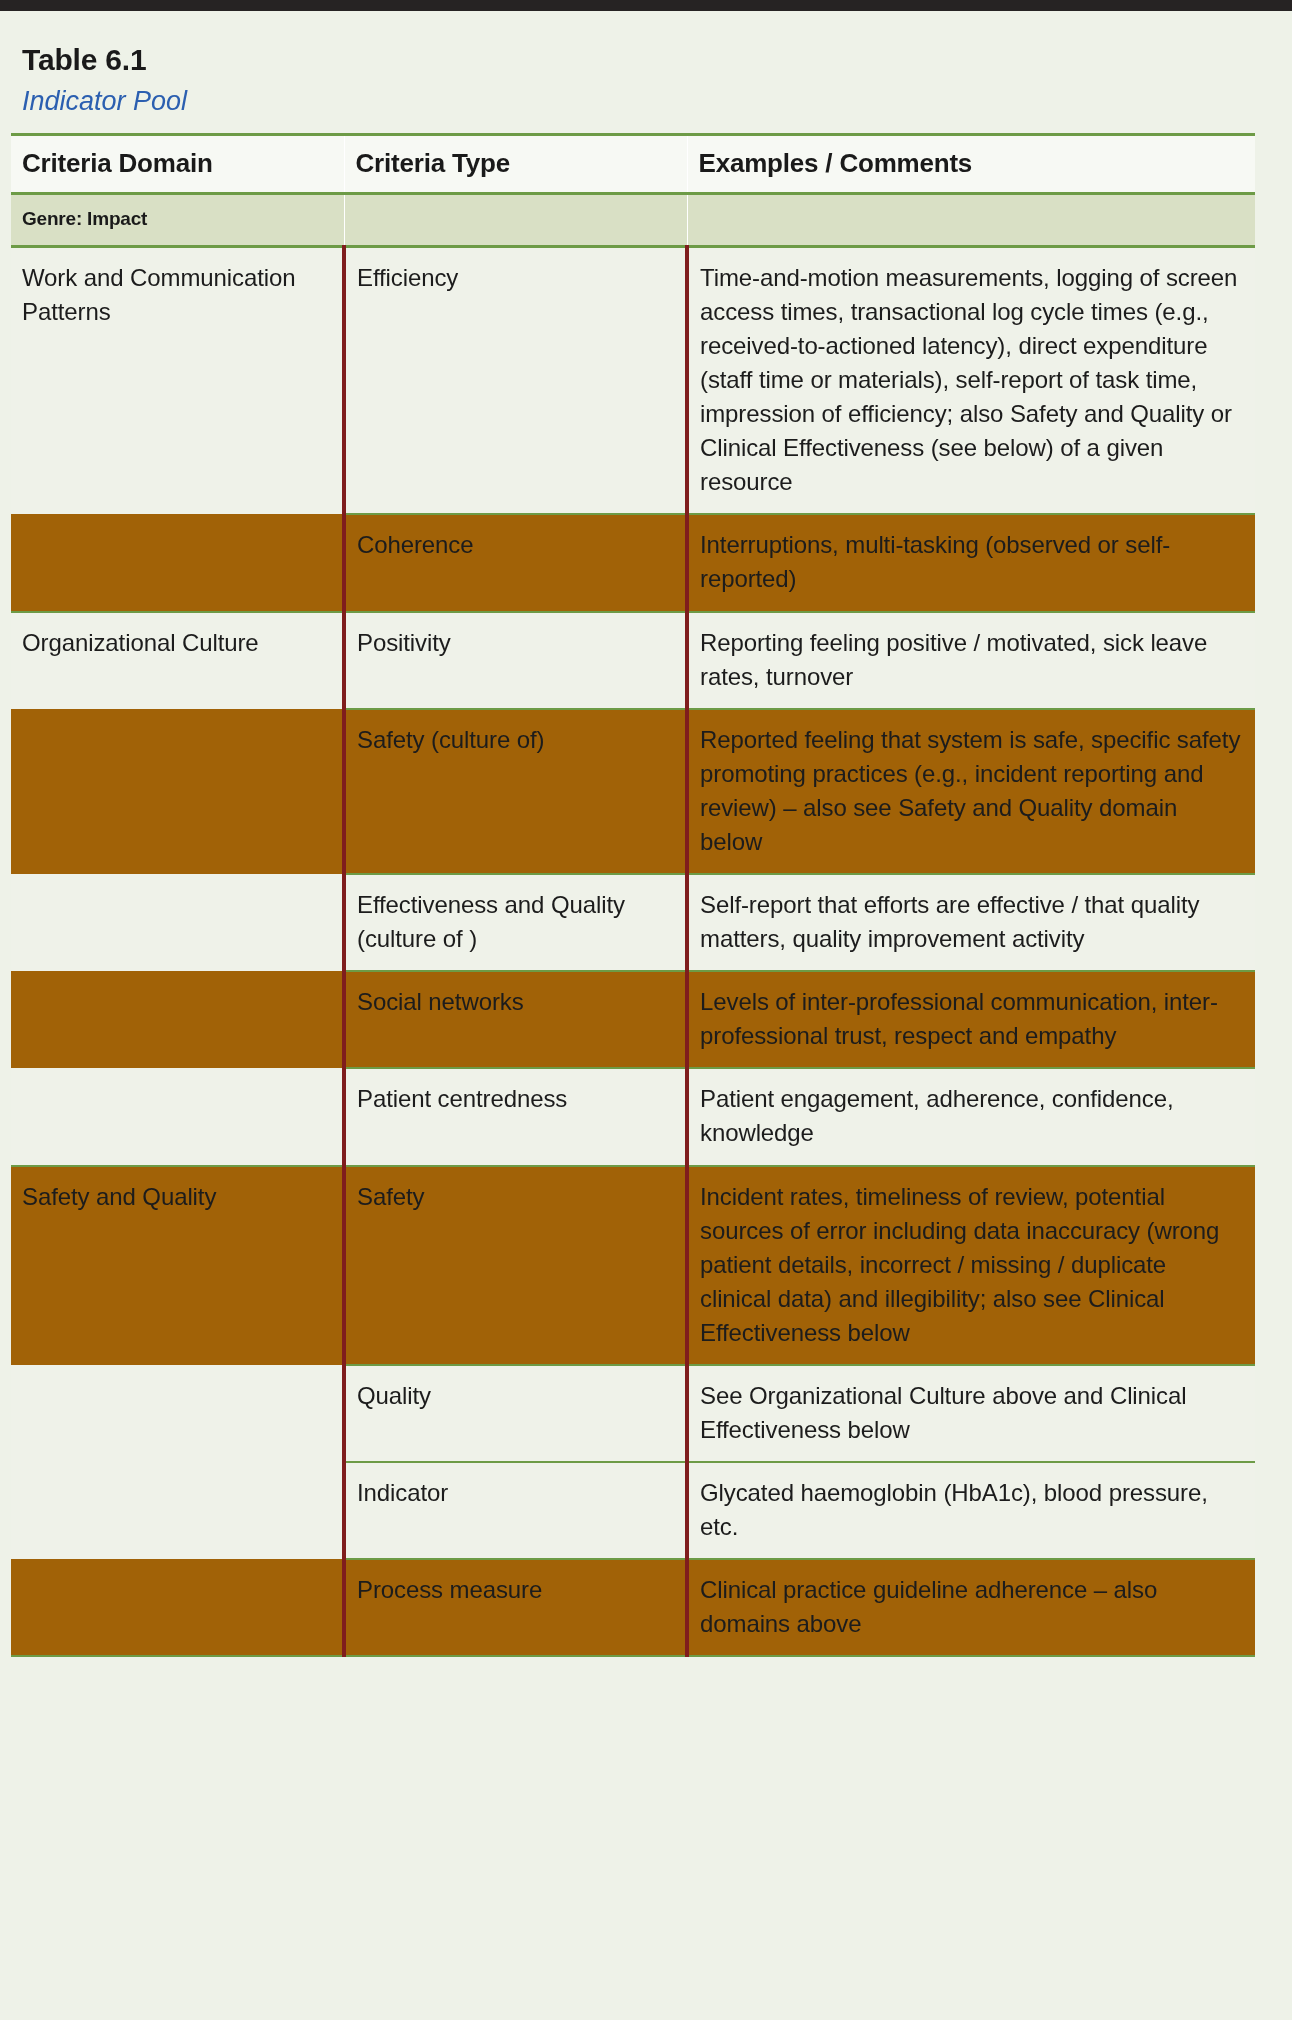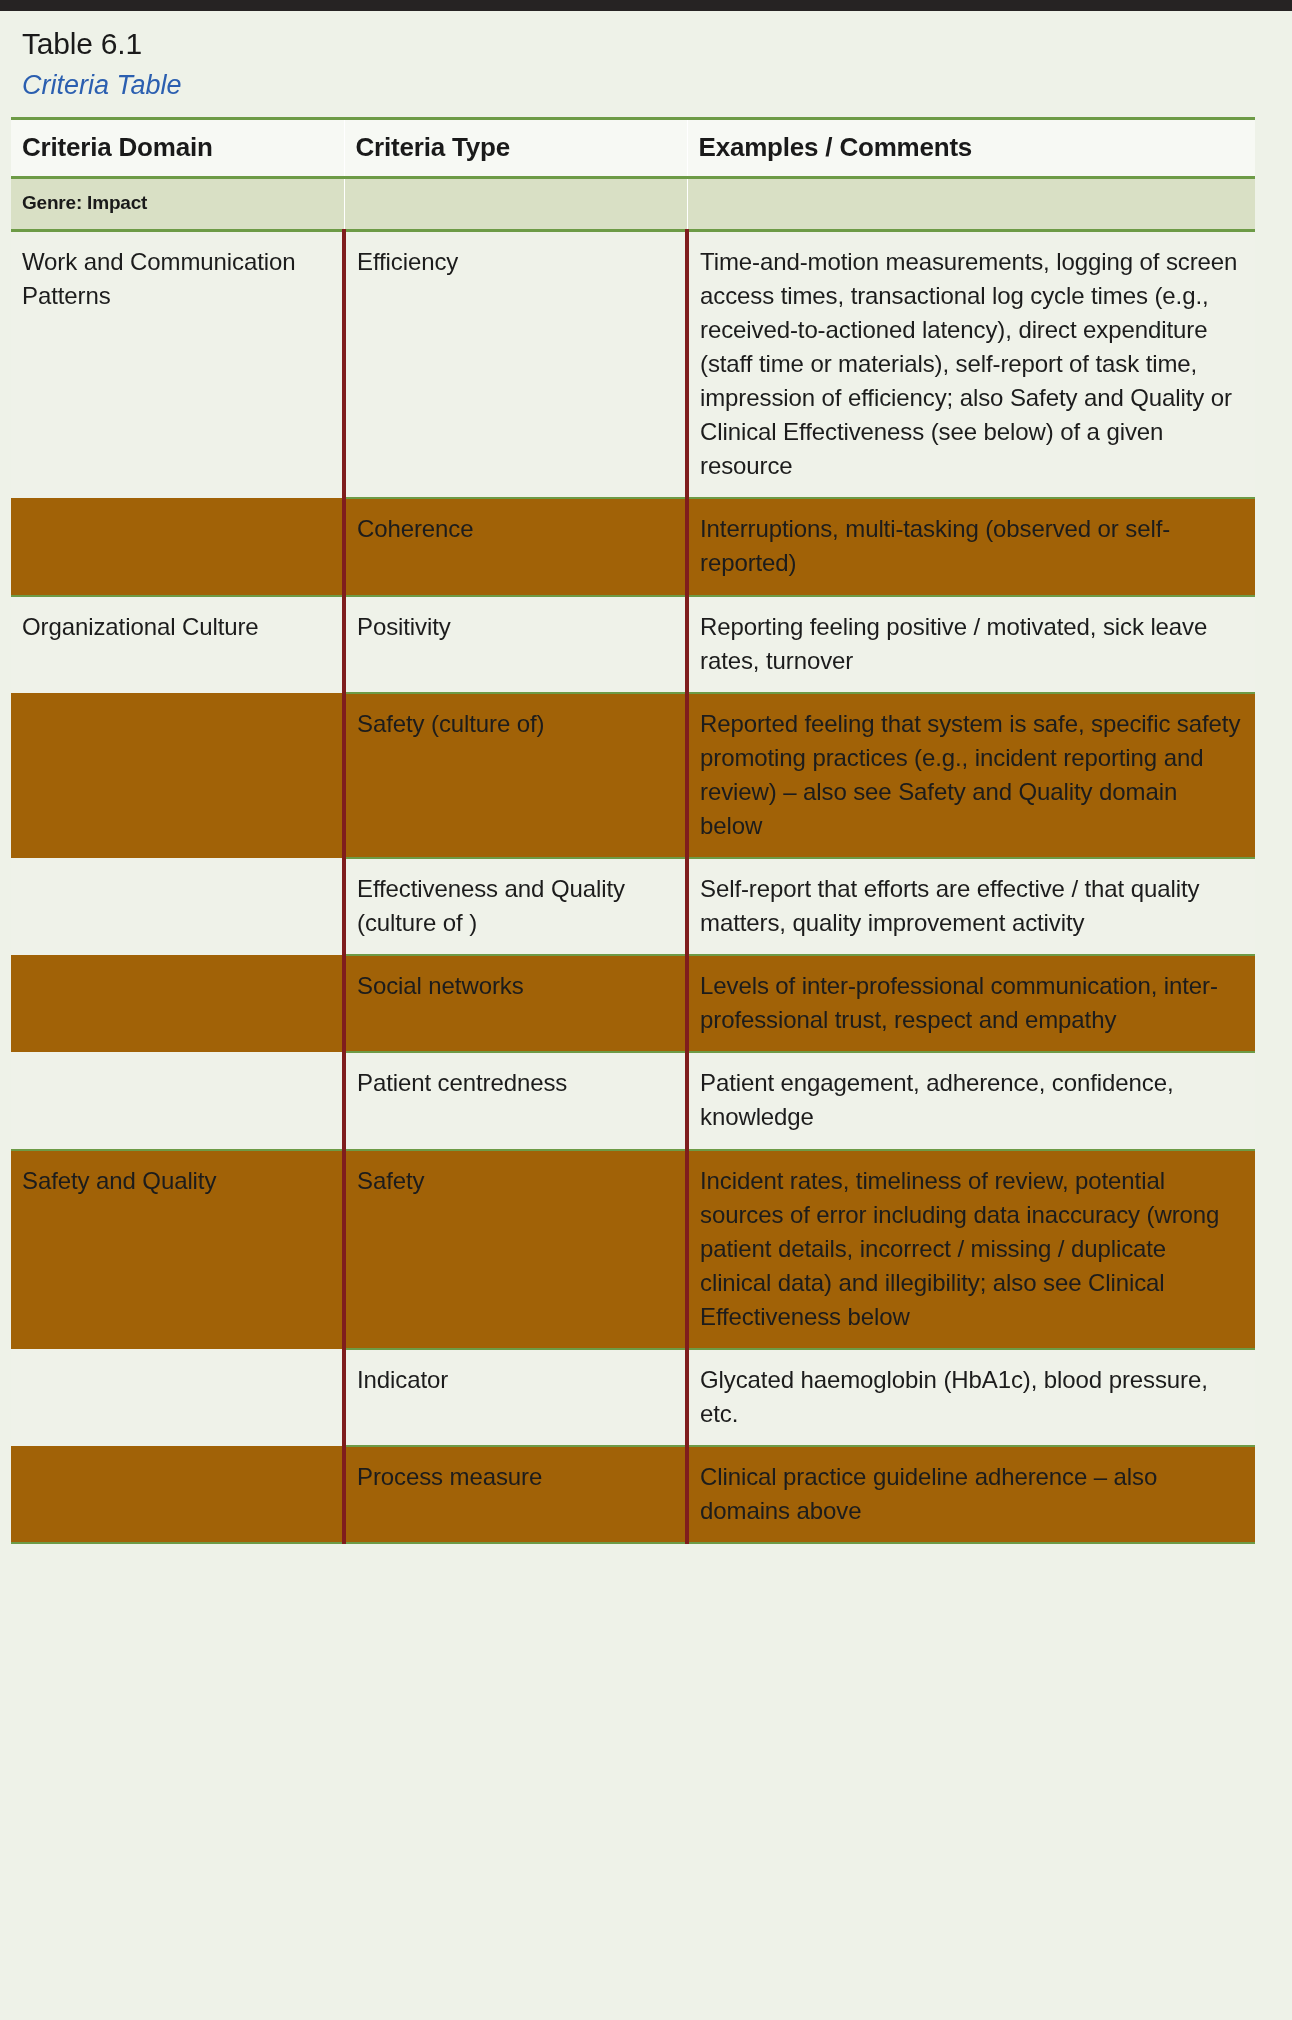--- a/index.html
+++ b/index.html
@@ -33,24 +33,25 @@
     padding: 0 37px 0 11px;
     box-sizing: border-box;
   }
 
   
   .title-block {
     padding: 16px 0 16px 11px;
   }
   .table-number {
     font-size: 30px;
-    font-weight: normal;
+    font-weight: bold;
     color: #1a1a1a;
     letter-spacing: -0.2px;
     line-height: 1.15;
+    margin-top: 16px;
   }
   .table-caption {
     font-size: 27px;
     font-style: italic;
     color: #2b5fb0;
     line-height: 1.2;
     margin-top: 7px;
   }
 
   
@@ -127,21 +128,21 @@
 <body>
 
 <div class="page">
 
   <div class="top-bar"></div>
 
   <div class="content">
 
     <div class="title-block">
       <div class="table-number">Table 6.1</div>
-      <div class="table-caption">Criteria Table</div>
+      <div class="table-caption">Indicator Pool</div>
     </div>
 
     <table class="criteria">
       <colgroup>
         <col class="c1">
           <col class="c2">
           <col class="c3">
       </colgroup>
       <thead>
         <tr>
@@ -193,20 +194,25 @@
           <td class="domain-cell"></td>
           <td class="type-cell">Patient centredness</td>
           <td class="examples-cell">Patient engagement, adherence, confidence, knowledge</td>
         </tr>
 
         <tr class="tint-b rule-domain">
           <td class="domain-cell">Safety and Quality</td>
           <td class="type-cell">Safety</td>
           <td class="examples-cell">Incident rates, timeliness of review, potential sources of error including data inaccuracy (wrong patient details, incorrect / missing / duplicate clinical data) and illegibility; also see Clinical Effectiveness below</td>
         </tr>
+        <tr class="tint-a rule-type">
+          <td class="domain-cell"></td>
+          <td class="type-cell">Quality</td>
+          <td class="examples-cell">See Organizational Culture above and Clinical Effectiveness below</td>
+        </tr>
 
         <tr class="tint-a rule-type">
           <td class="domain-cell"></td>
           <td class="type-cell">Indicator</td>
           <td class="examples-cell">Glycated haemoglobin (HbA1c), blood pressure, etc.</td>
         </tr>
         <tr class="tint-b rule-type last-row">
           <td class="domain-cell"></td>
           <td class="type-cell">Process measure</td>
           <td class="examples-cell">Clinical practice guideline adherence – also domains above</td>

